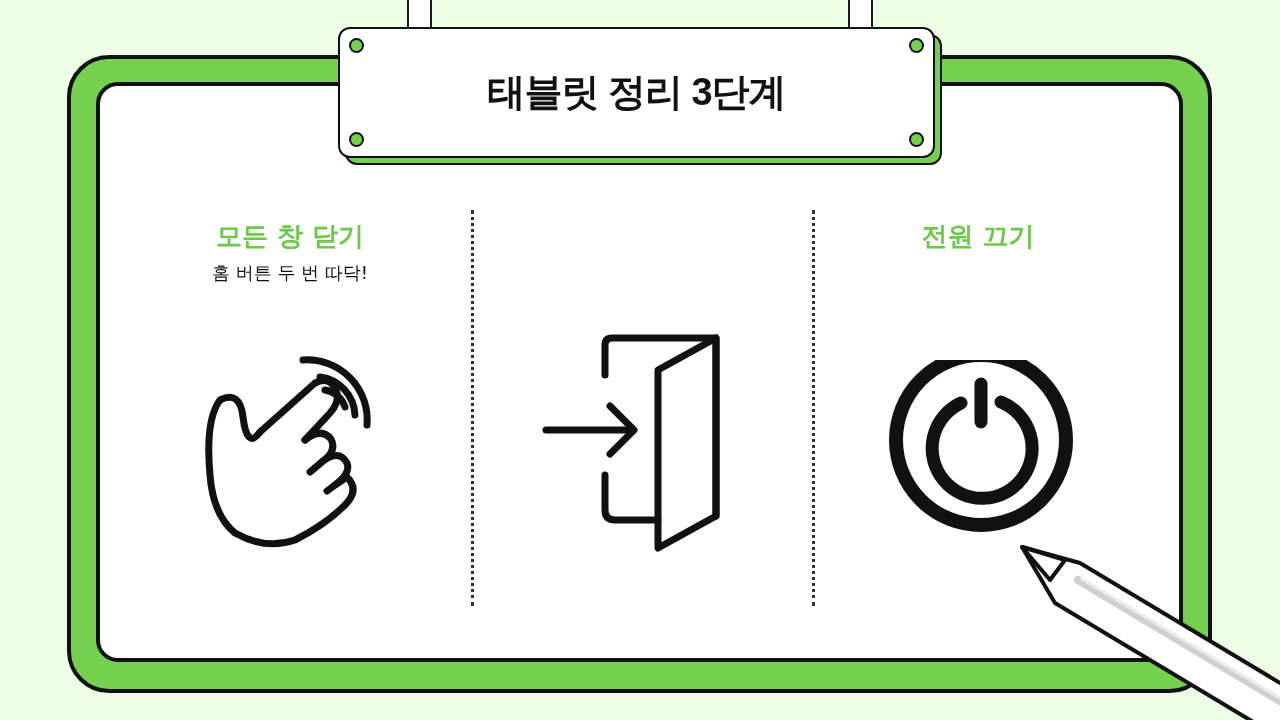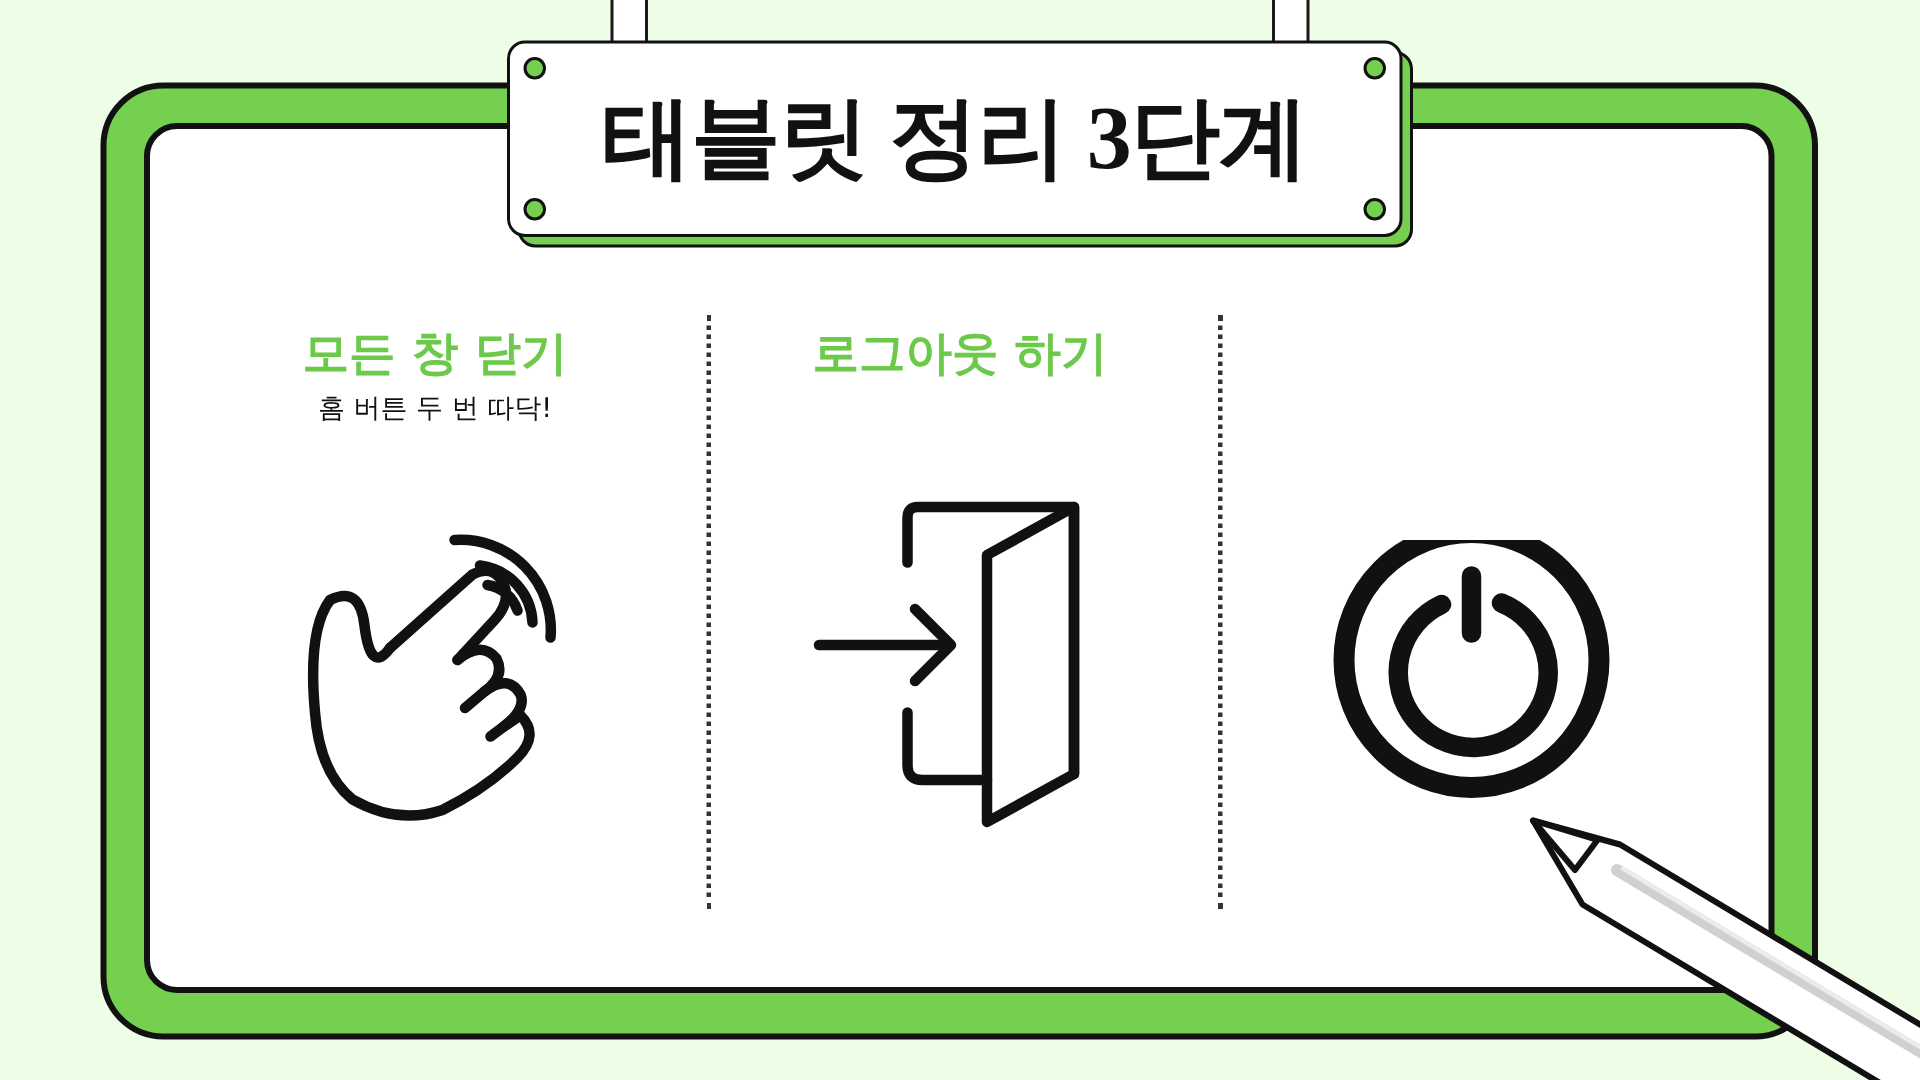--- a/index.html
+++ b/index.html
@@ -31,28 +31,28 @@
     position:absolute; left:338px; top:27px; width:597px; height:131px;
     box-sizing:border-box; background:#ffffff; border:2.5px solid #111;
     border-radius:12px;
     display:flex; align-items:center; justify-content:center;
   }
   .rivet {
     position:absolute; width:15px; height:15px; border-radius:50%;
     background:#74d04e; border:2px solid #111; box-sizing:border-box;
   }
   .sign-title {
-    font-family:Liberation Serif, serif; font-weight:bold;
-    font-size:60px; color:#111; letter-spacing:-1px;
+    font-family:Liberation Sans, sans-serif; font-weight:bold;
+    font-size:38px; color:#111; letter-spacing:-1px;
   }
   .col {
     position:absolute; top:218px; width:340px; text-align:center;
   }
   .col-title {
-    font-weight:bold; font-size:31px; color:#6cc94a; line-height:36px;
+    font-weight:bold; font-size:26px; color:#6cc94a; line-height:36px;
   }
   .col-sub {
     margin-top:8px; font-size:18px; color:#111; line-height:22px;
   }
   .divider {
     position:absolute; top:210px; width:0; height:396px;
     border-left:3px dotted #333;
   }
   .icon { position:absolute; }
 </style>
@@ -72,23 +72,23 @@
   <span class="rivet" style="left:9px; bottom:9px;"></span>
   <span class="rivet" style="right:9px; bottom:9px;"></span>
   <span class="sign-title">태블릿 정리 3단계</span>
 </div>
 
 <div class="col" style="left:120px;">
   <div class="col-title">모든 창 닫기</div>
   <div class="col-sub">홈 버튼 두 번 따닥!</div>
 </div>
 <div class="col" style="left:470px;">
-  <div class="col-title">로그아웃 하기</div>
 </div>
 <div class="col" style="left:808px;">
+  <div class="col-title">전원 끄기</div>
 </div>
 
 <div class="divider" style="left:471px;"></div>
 <div class="divider" style="left:812px;"></div>
 
 <svg class="icon" style="left:195px; top:335px;" width="190" height="220" viewBox="0 0 190 220">
   <g fill="none" stroke="#111" stroke-width="7" stroke-linecap="round" stroke-linejoin="round">
 
     <path d="M108 25 A 60 60 0 0 1 172 90"></path>
     <path d="M125 42 A 40 40 0 0 1 160 80"></path>

